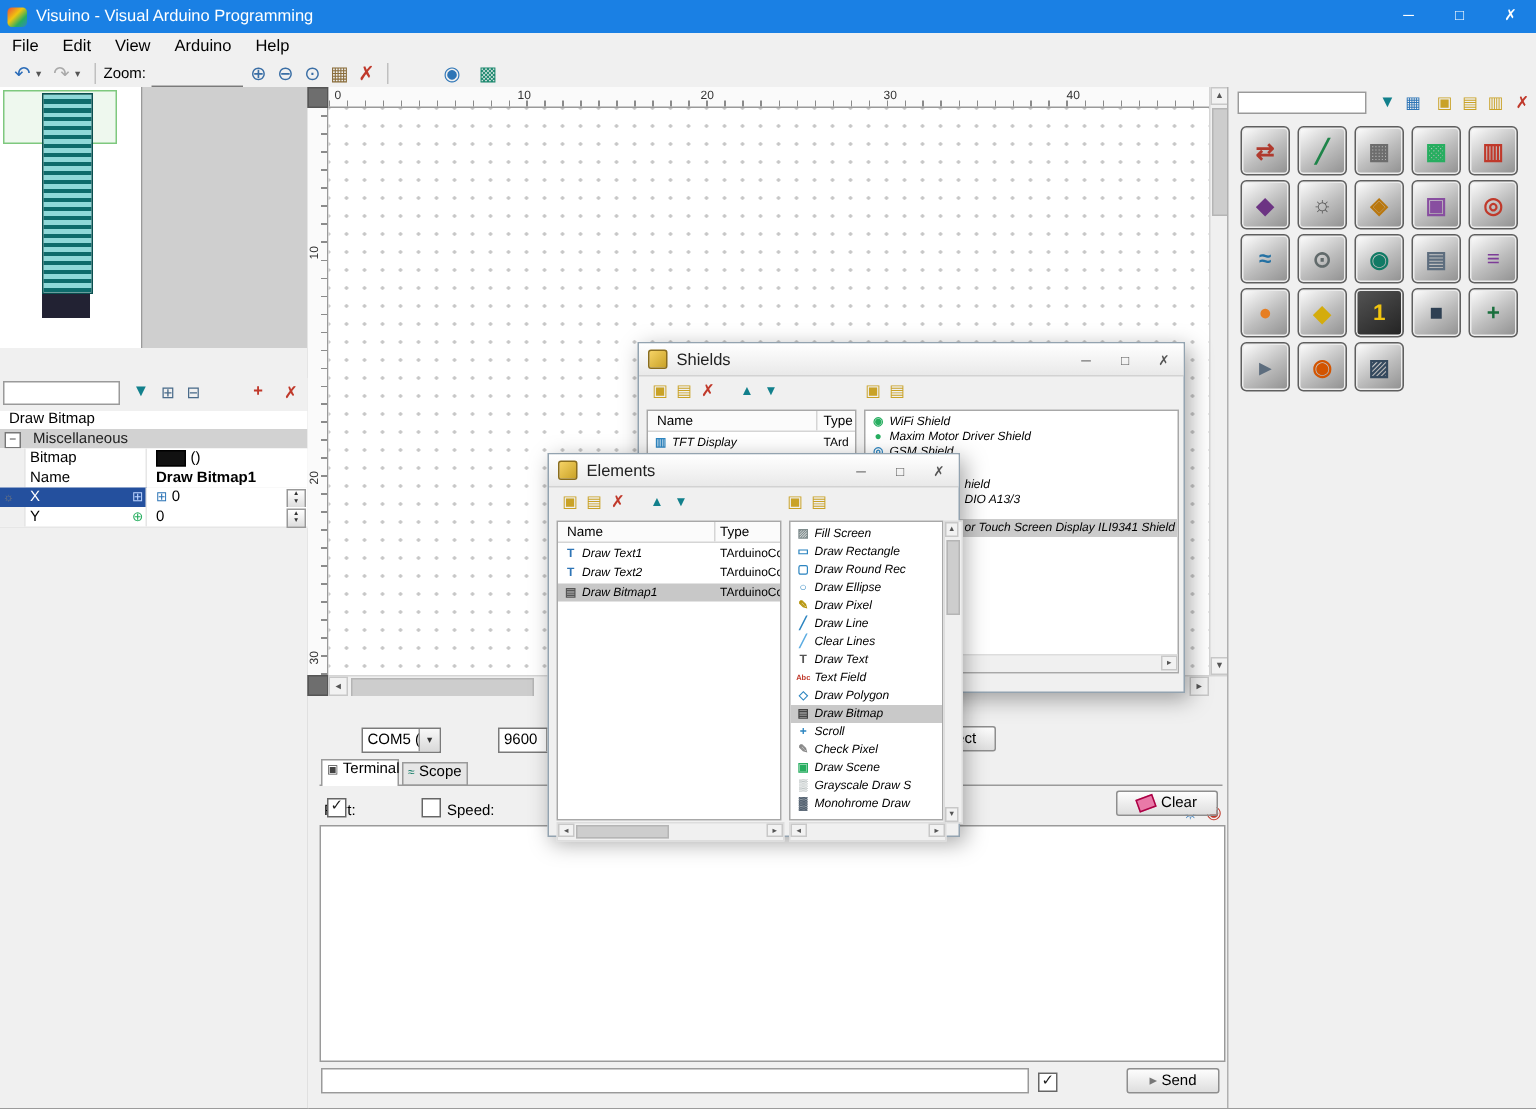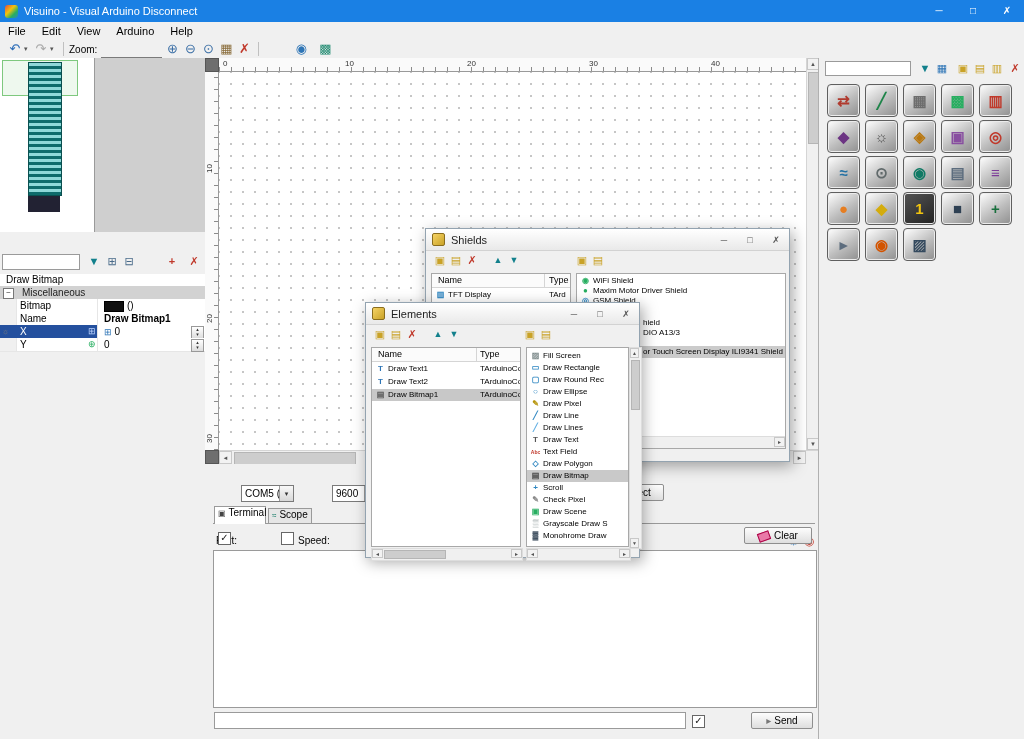--- a/index.html
+++ b/index.html
@@ -76,30 +76,30 @@
   .wtitle{position:absolute;left:0;top:0;right:0;height:21px;background:linear-gradient(#ffffff,#e9e9e9);border-bottom:1px solid #d2d2d2;display:flex;align-items:center;font-size:11px;color:#222;}
   .wicon{width:11px;height:11px;margin:0 6px 0 6px;background:linear-gradient(135deg,#f6d365,#c9a227);border:1px solid #8a6d1d;border-radius:2px;}
   .wbtns{margin-left:auto;display:flex;}
   .wbtn{width:26px;text-align:center;font-size:9px;color:#555;line-height:20px;}
   .wtool{position:absolute;left:0;top:21px;right:0;height:20px;display:flex;align-items:center;}
   .wticon{width:16px;text-align:center;font-size:11px;}
   .listpanel{position:absolute;background:#fff;border:1px solid #a8a8a8;overflow:hidden;box-sizing:border-box;}
   .lheader{position:absolute;left:0;top:0;right:0;height:13px;border-bottom:1px solid #d5d5d5;font-size:9px;line-height:13px;background:#fbfbfb;}
   .litem{position:absolute;left:0;right:0;height:12px;font-size:8px;line-height:12px;white-space:nowrap;overflow:hidden;}
   .licon{position:absolute;left:3px;width:11px;text-align:center;font-size:8px;font-weight:bold;}
-  .ltext{position:absolute;left:16px;}
+  .ltext{position:absolute;left:16px;font-style:italic;}
 </style>
 </head>
 <body>
 
 <div class="screen">
 
   <div class="titlebar">
     <div class="appicon"></div>
-    <span>Visuino - Visual Arduino Disconnect</span>
+    <span>Visuino - Visual Arduino Programming</span>
     <div class="wbtns" style="margin-left:auto;display:flex;">
       <div class="tbtn">─</div>
       <div class="tbtn">□</div>
       <div class="tbtn">✗</div>
     </div>
   </div>
 
   <div class="menubar">
     <span class="menuitem">File</span>
     <span class="menuitem">Edit</span>
@@ -479,21 +479,21 @@
       <div class="litem" style="top:50px">
           <span class="licon" style="color: rgb(183, 149, 11);">✎</span>
           <span class="ltext">Draw Pixel</span>
         </div>
       <div class="litem" style="top:62px">
           <span class="licon" style="color: rgb(46, 134, 193);">╱</span>
           <span class="ltext">Draw Line</span>
         </div>
       <div class="litem" style="top:74px">
           <span class="licon" style="color: rgb(93, 173, 226);">╱</span>
-          <span class="ltext">Draw Lines</span>
+          <span class="ltext">Clear Lines</span>
         </div>
       <div class="litem" style="top:86px">
           <span class="licon" style="color: rgb(85, 85, 85);">T</span>
           <span class="ltext">Draw Text</span>
         </div>
       <div class="litem" style="top:98px">
           <span class="licon" style="font-size: 5px; color: rgb(192, 57, 43);">Abc</span>
           <span class="ltext">Text Field</span>
         </div>
       <div class="litem" style="top:110px">

